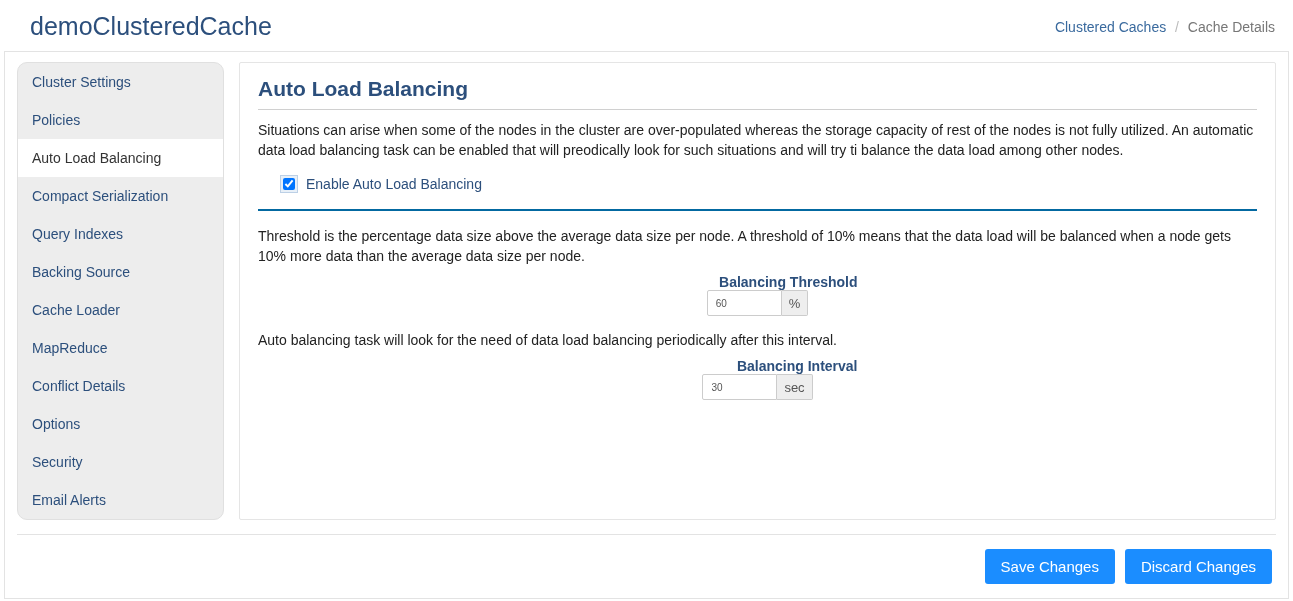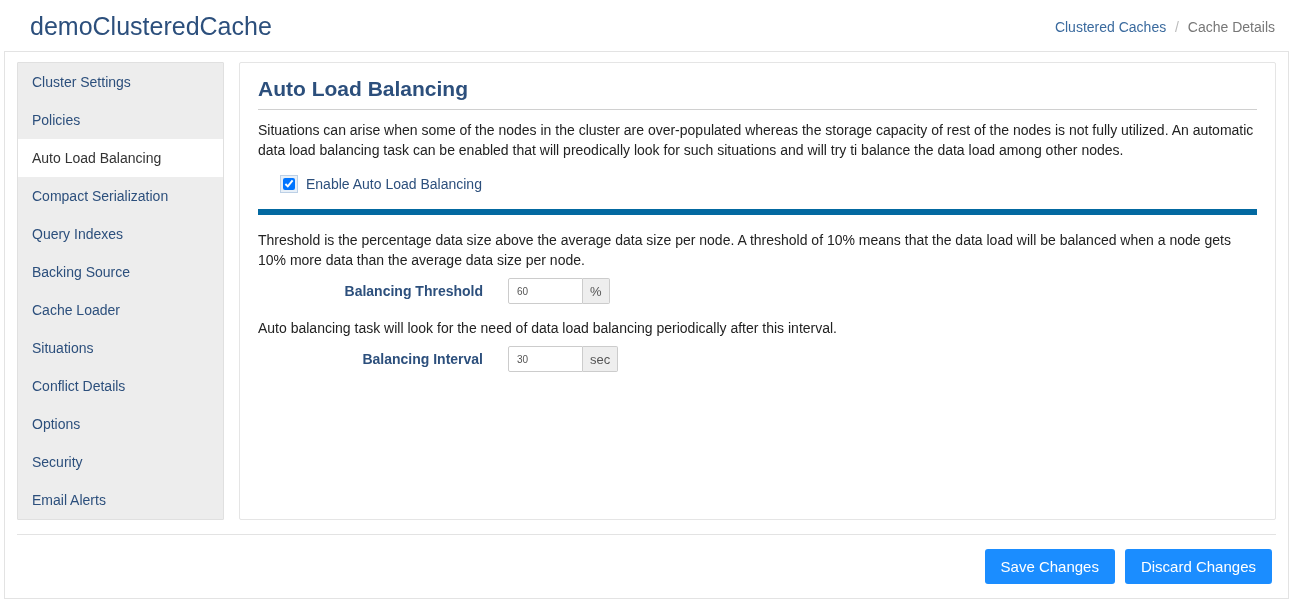--- a/index.html
+++ b/index.html
@@ -45,21 +45,21 @@
     }
     .layout {
       display: flex;
       gap: 15px;
     }
     .sidebar {
       width: 207px;
       flex-shrink: 0;
       background: #ededed;
       border: 1px solid #e0e0e0;
-      border-radius: 1px;
+      border-radius: 10px;
     }
     .sidebar-item {
       padding: 11px 14px;
       color: #2c4f7c;
       cursor: pointer;
       font-size: 14px;
     }
     .sidebar-item.active {
       background: #fff;
       color: #333;
@@ -79,21 +79,21 @@
       margin-bottom: 10px;
     }
     .desc-text {
       font-size: 14px;
       color: #222;
       line-height: 1.45;
       margin-bottom: 8px;
     }
     .checkbox-row {
       padding: 6px 0 16px 22px;
-      border-bottom: 6px solid #0369a1;
+      border-bottom: 2px solid #0369a1;
       margin-bottom: 15px;
       display: flex;
       align-items: center;
     }
     .cb-wrap {
       display: inline-flex;
       justify-content: center;
       align-items: center;
       width: 18px;
       height: 18px;
@@ -107,20 +107,21 @@
       height: 12px;
     }
     .checkbox-label {
       color: #2c4f7c;
       font-size: 14px;
     }
     .form-row {
       display: flex;
       align-items: center;
       margin: 6px 0 14px 0;
+      flex-direction: column;
     }
     .form-label {
       width: 250px;
       text-align: right;
       font-weight: 700;
       color: #2c4f7c;
       padding-right: 25px;
       font-size: 14px;
     }
     .input-group {
@@ -191,21 +192,21 @@
 <div class="main-wrap">
   <div class="layout">
     <div class="sidebar" id="sidebar">
         <div class="sidebar-item">Cluster Settings</div>
         <div class="sidebar-item">Policies</div>
         <div class="sidebar-item active">Auto Load Balancing</div>
         <div class="sidebar-item">Compact Serialization</div>
         <div class="sidebar-item">Query Indexes</div>
         <div class="sidebar-item">Backing Source</div>
         <div class="sidebar-item">Cache Loader</div>
-        <div class="sidebar-item">Situations</div>
+        <div class="sidebar-item">MapReduce</div>
         <div class="sidebar-item">Conflict Details</div>
         <div class="sidebar-item">Options</div>
         <div class="sidebar-item">Security</div>
         <div class="sidebar-item">Email Alerts</div>
       </div>
 
     <div class="content-panel">
       <div class="section-heading">Auto Load Balancing</div>
 
       <p class="desc-text">Situations can arise when some of the nodes in the cluster are over-populated whereas the storage capacity of rest of the nodes is not fully utilized. An automatic data load balancing task can be enabled that will preodically look for such situations and will try ti balance the data load among other nodes.</p>

